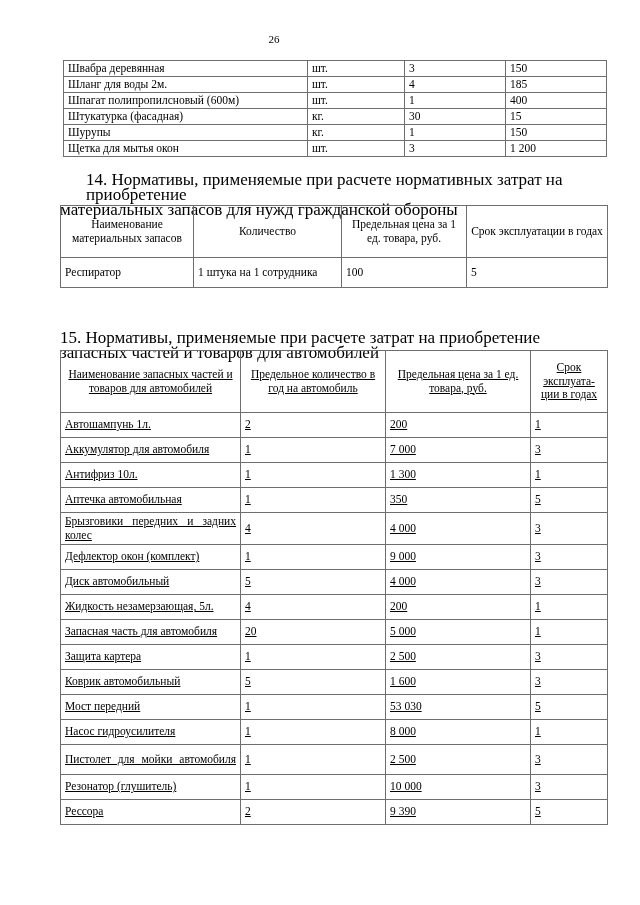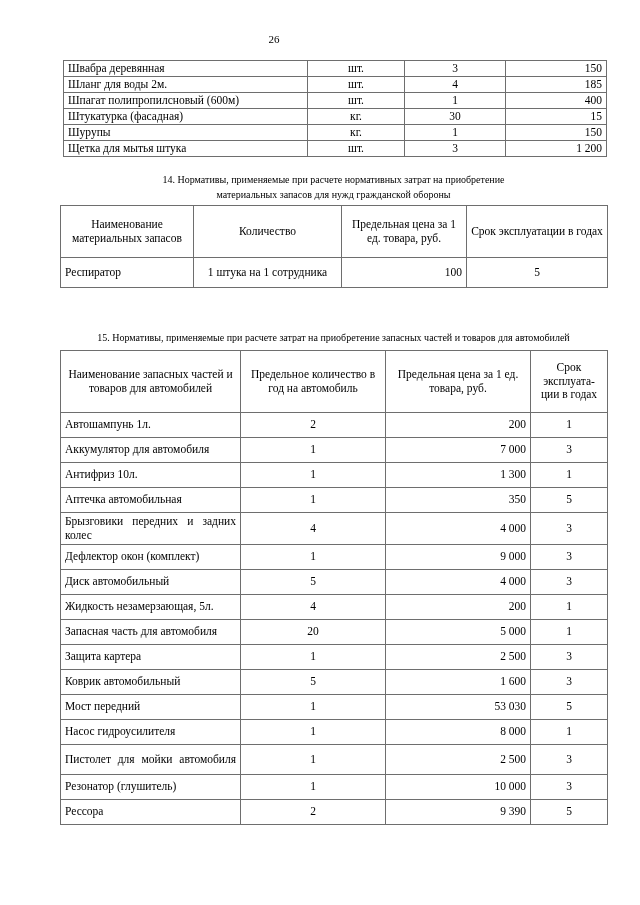--- a/index.html
+++ b/index.html
@@ -42,42 +42,42 @@
   }
   table.doc-table td,
   table.doc-table th {
     border: 1px solid #6e6e6e;
     padding: 2px 4px;
     vertical-align: middle;
     font-weight: normal;
     box-sizing: border-box;
   }
   .c-left   { text-align: left; }
-  .c-center { text-align: center; }
-  .c-right  { text-align: right; }
+  .c-center { }
+  .c-right  { }
   .c-just   { text-align: justify; text-align-last: justify; }
   .th-cell  { text-align: center; vertical-align: middle; padding: 5px 3px; }
 
   
   #table-materials {
     left: 63px;
     top: 60px;
     width: 543px;
   }
   #table-materials td { height: 16px; padding: 0px 4px; margin-left: 16px; }
   #table-materials .col-name { width: 244px; }
   #table-materials .col-unit { width: 97px; }
   #table-materials .col-qty  { width: 101px; }
   #table-materials .col-price{ width: 101px; }
 
   
   .section-heading {
     position: absolute;
-    text-align: center;
-    font-size: 10px;
+    text-align: left;
+    font-size: 17px;
     line-height: 15px;
     left: 60px;
     width: 547px;
   }
   #heading-14 { top: 172px; }
   #heading-14 .line-1 { display: block; padding: 0 26px; }
   #heading-15 { top: 330px; }
 
   
   #table-civil-defense {
@@ -91,20 +91,21 @@
   #table-civil-defense .col-price { width: 125px; }
   #table-civil-defense .col-life  { width: 141px; }
   #table-civil-defense thead td { height: 52px; }
   #table-civil-defense tbody td { height: 30px; }
 
   
   #table-spare-parts {
     left: 60px;
     top: 350px;
     width: 547px;
+    text-decoration: underline;
   }
   #table-spare-parts .col-name  { width: 180px; }
   #table-spare-parts .col-qty   { width: 145px; }
   #table-spare-parts .col-price { width: 145px; }
   #table-spare-parts .col-life  { width: 77px; }
   #table-spare-parts thead td { height: 62px; }
   #table-spare-parts tbody td { height: 25px; }
   #table-spare-parts tbody tr.tall td { height: 30px; }
 </style>
 </head>
@@ -146,21 +147,21 @@
         <td class="c-center">30</td>
         <td class="c-right">15</td>
       </tr>
       <tr>
         <td class="c-left">Шурупы</td>
         <td class="c-center">кг.</td>
         <td class="c-center">1</td>
         <td class="c-right">150</td>
       </tr>
       <tr>
-        <td class="c-left">Щетка для мытья штука</td>
+        <td class="c-left">Щетка для мытья окон</td>
         <td class="c-center">шт.</td>
         <td class="c-center">3</td>
         <td class="c-right">1 200</td>
       </tr>
     </tbody>
   </table>
 
   <div class="section-heading" id="heading-14">
     <span class="line-1">14. Нормативы, применяемые при расчете нормативных затрат на приобретение</span>
     <span>материальных запасов для нужд гражданской обороны</span>

